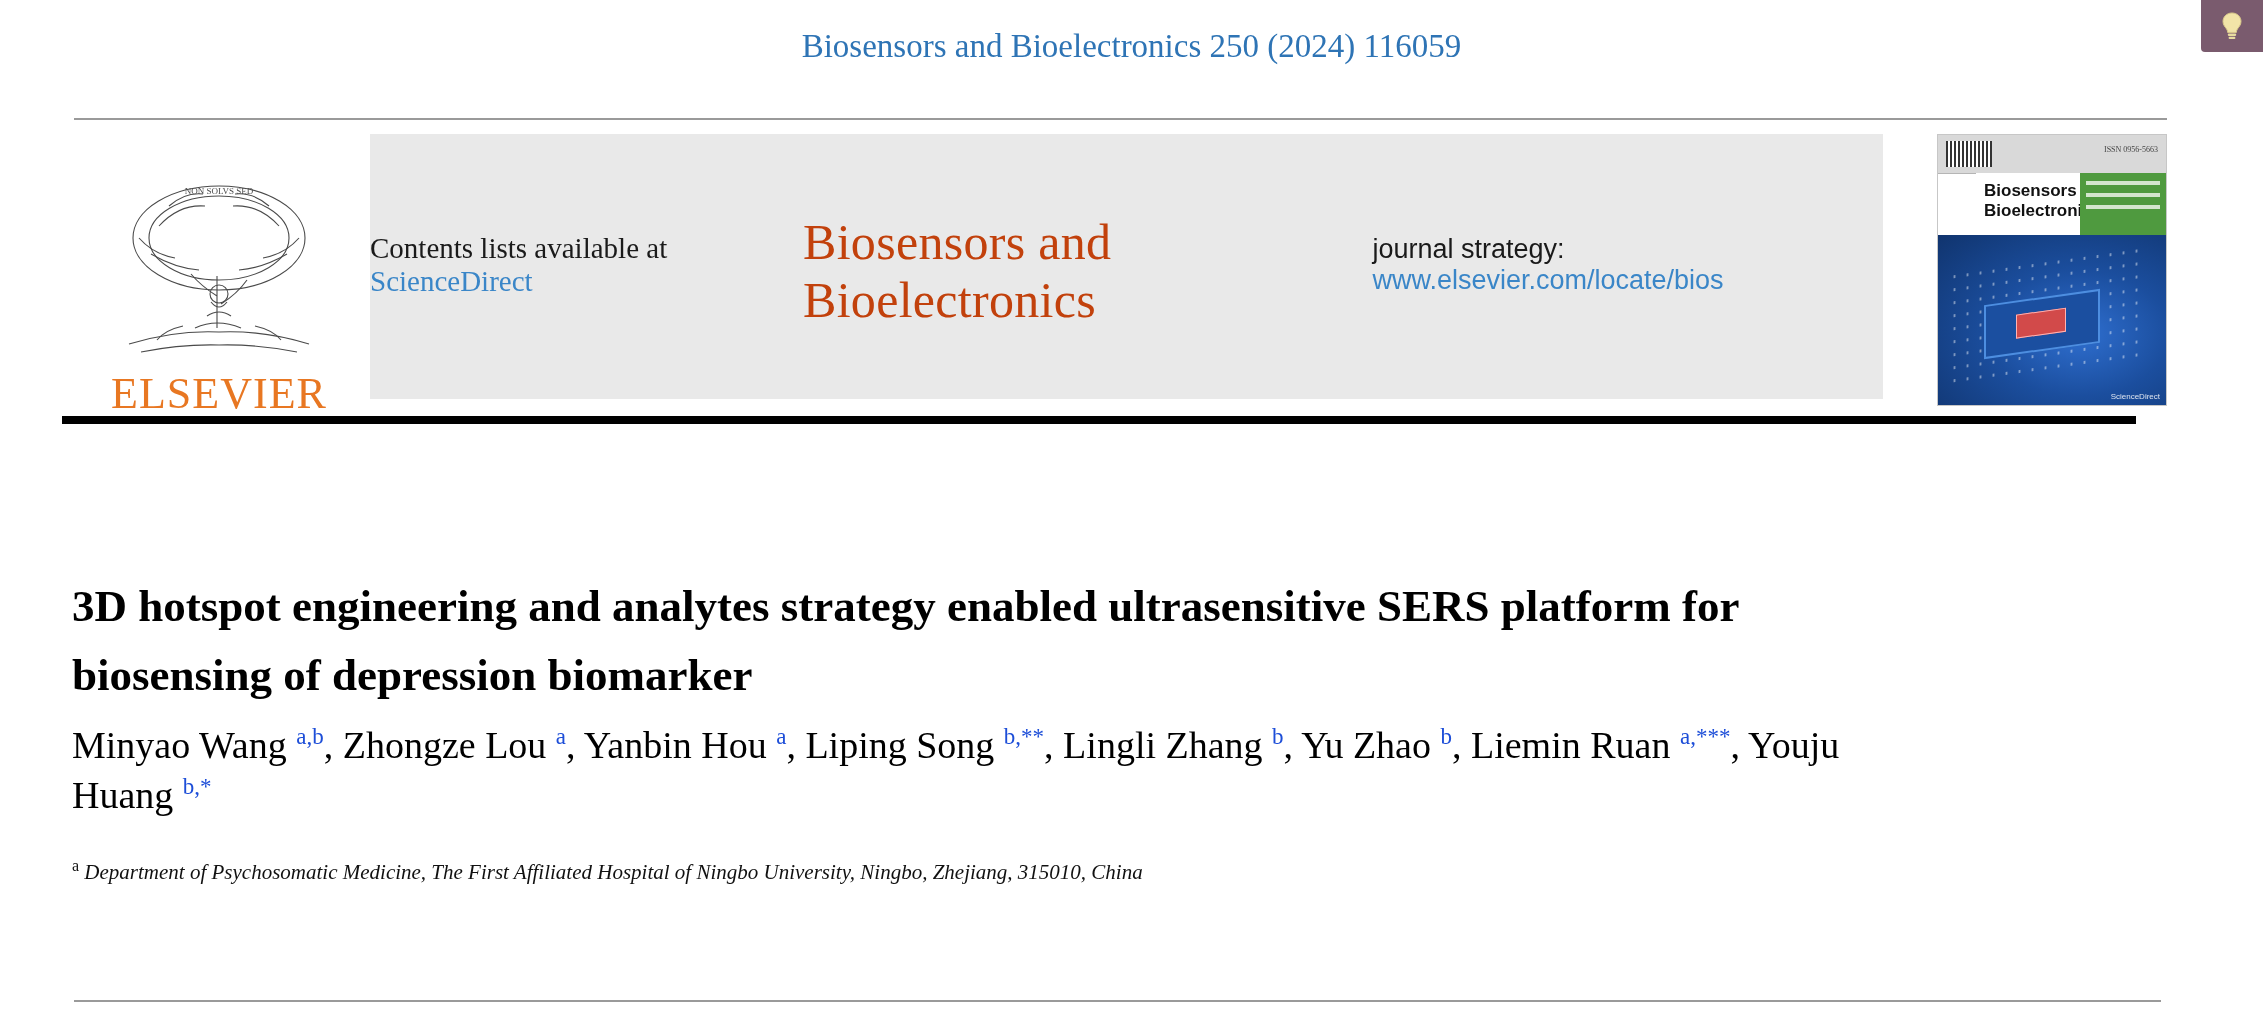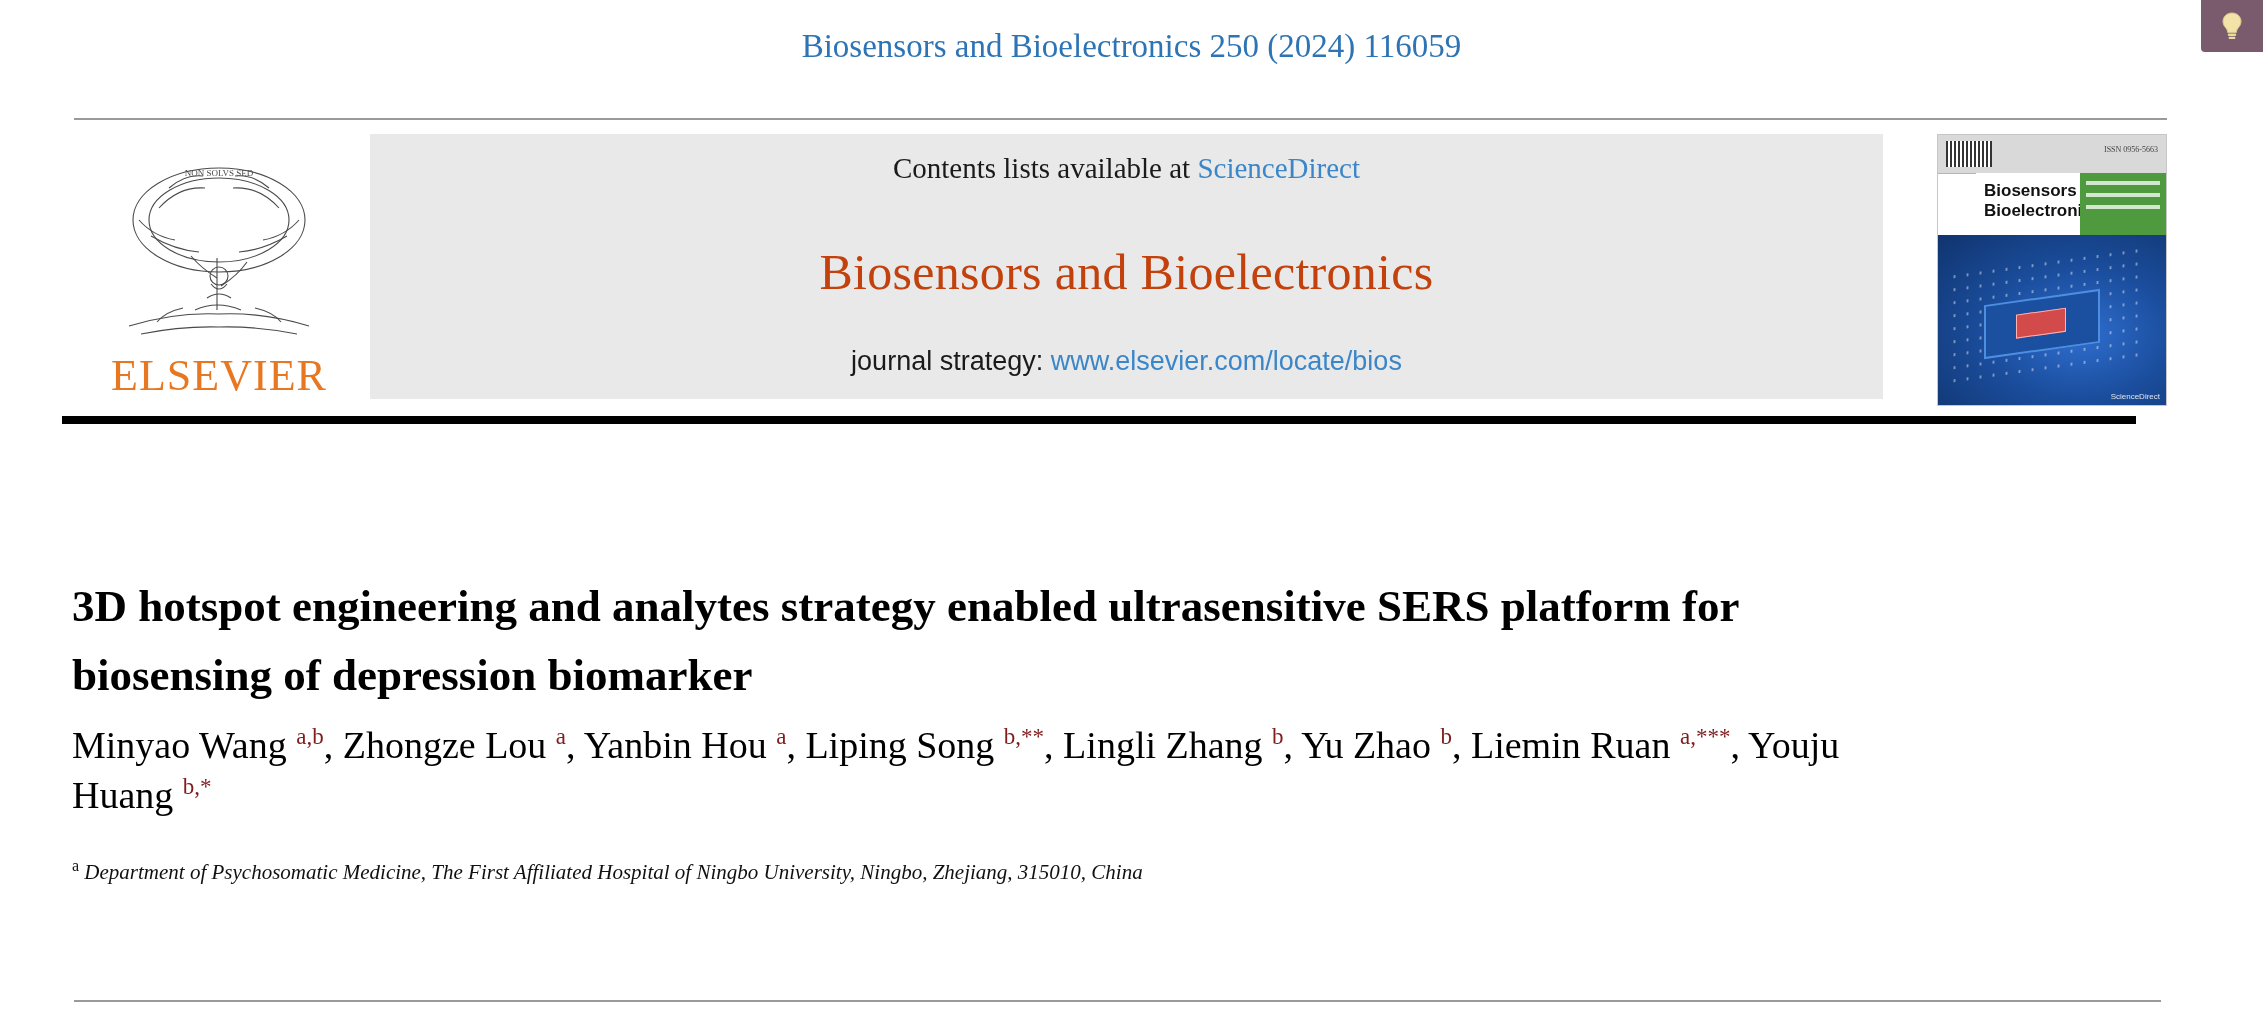--- a/index.html
+++ b/index.html
@@ -42,21 +42,21 @@
     height: 285px;
     padding-top: 14px;
   }
 
   .elsevier-logo {
     width: 290px;
     flex: 0 0 290px;
     display: flex;
     flex-direction: column;
     align-items: center;
-    justify-content: center;
+    justify-content: flex-end;
     padding-top: 6px;
   }
   .tree-wrap {
     width: 240px;
     height: 190px;
     display: block;
   }
   .elsevier-word {
     font-family: "Liberation Serif", serif;
     font-size: 44px;
@@ -64,21 +64,20 @@
     color: #e87722;
     margin-top: 2px;
   }
 
   .contents-box {
     flex: 1 1 auto;
     background: #e9e9e9;
     margin-left: 6px;
     margin-right: 54px;
     display: flex;
-    flex-direction: column;
     align-items: center;
     justify-content: space-between;
     padding: 18px 0 22px 0;
     height: 265px;
     box-sizing: border-box;
   }
   .contents-line {
     font-family: "Liberation Serif", serif;
     font-size: 29px;
     color: #1a1a1a;
@@ -224,21 +223,21 @@
     position: absolute;
     top: 720px;
     left: 72px;
     width: 1800px;
     font-family: "Liberation Serif", serif;
     font-size: 38px;
     line-height: 50px;
     color: #000000;
   }
   .authors sup {
-    color: #7f1d1d;
+    color: #1d4ed8;
     font-size: 23px;
     vertical-align: super;
     line-height: 0;
   }
 
   .affiliations {
     position: absolute;
     top: 855px;
     left: 72px;
     width: 1790px;

